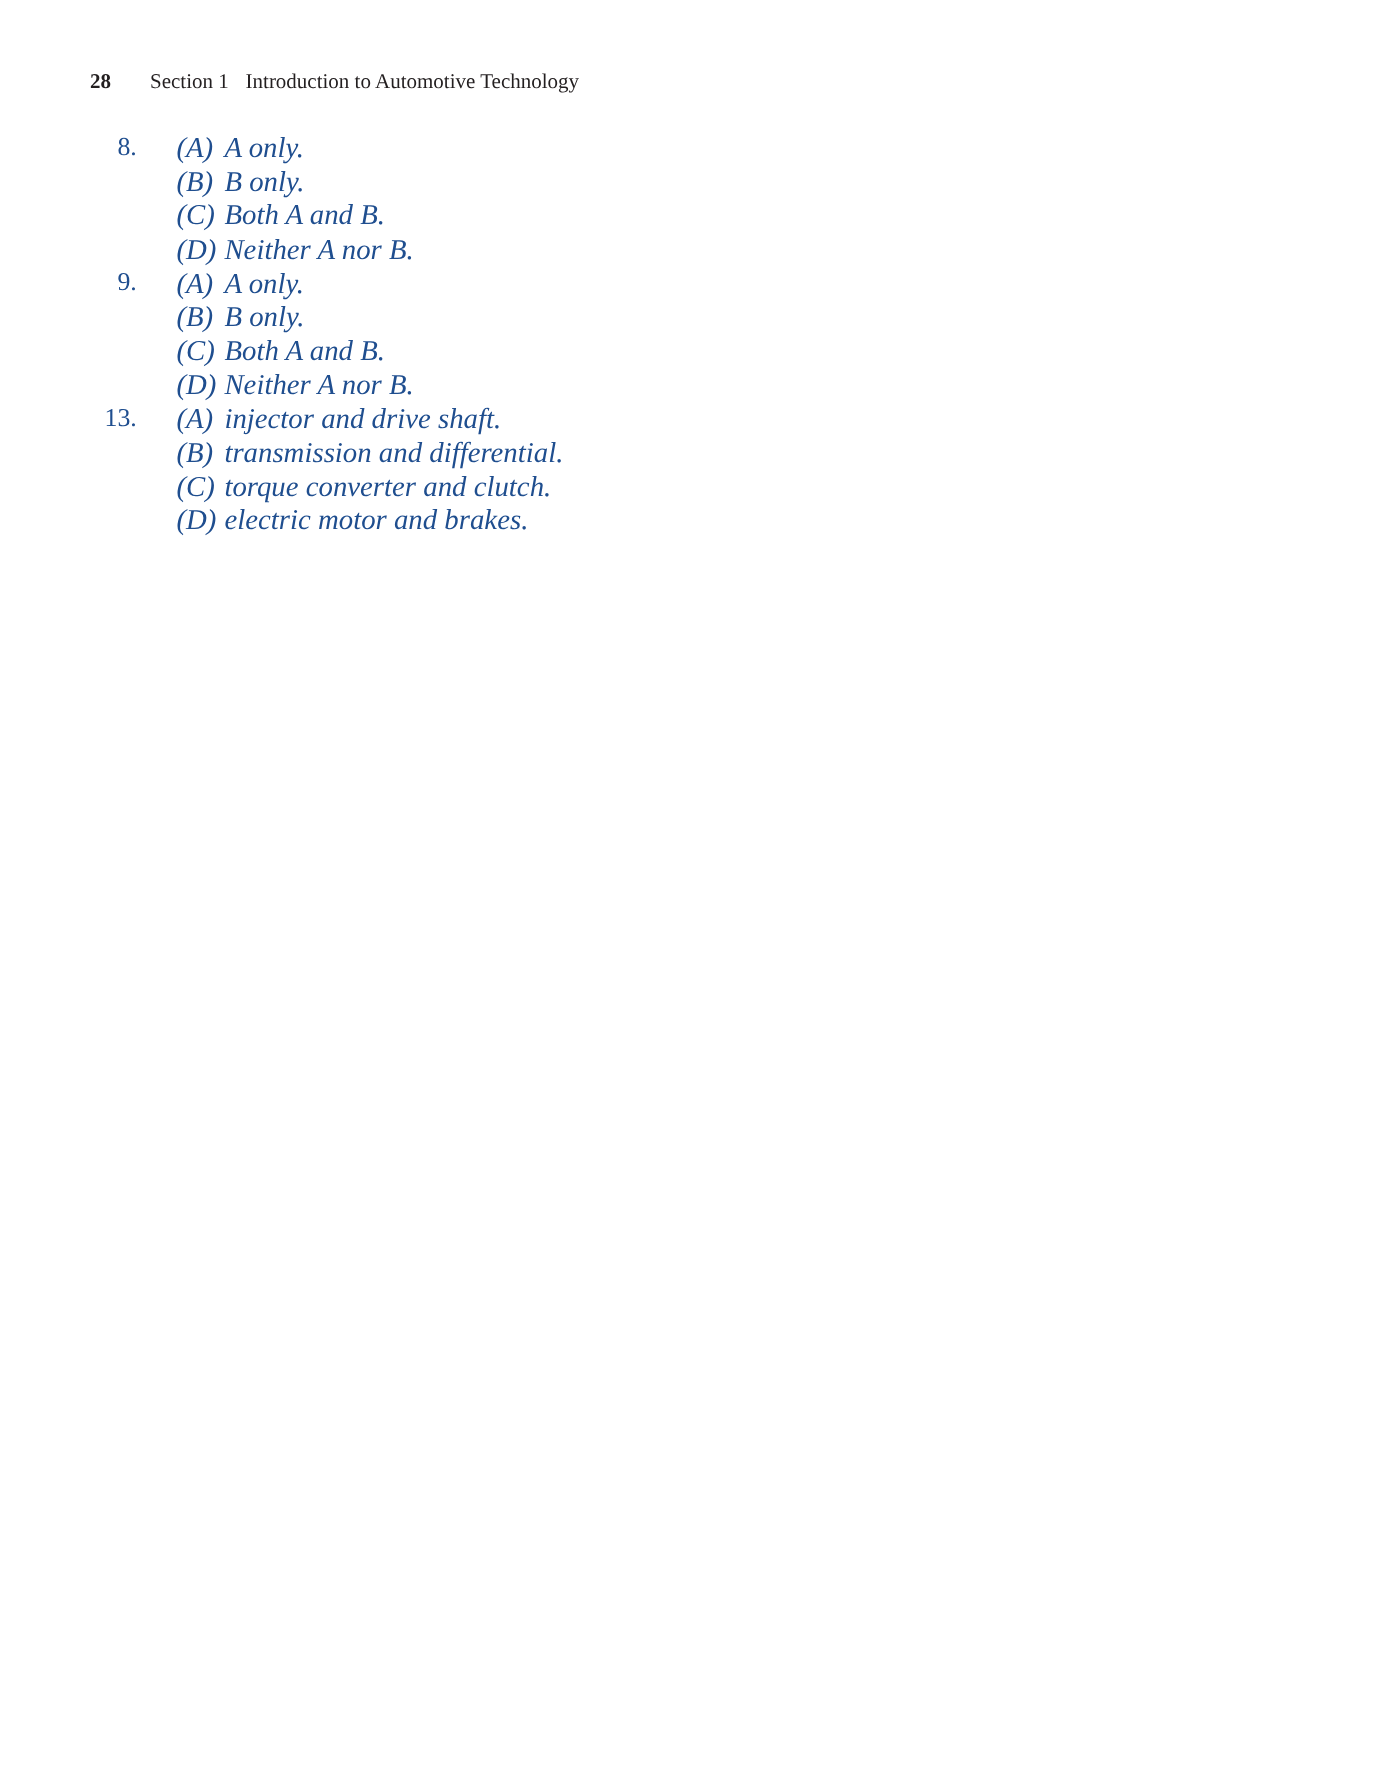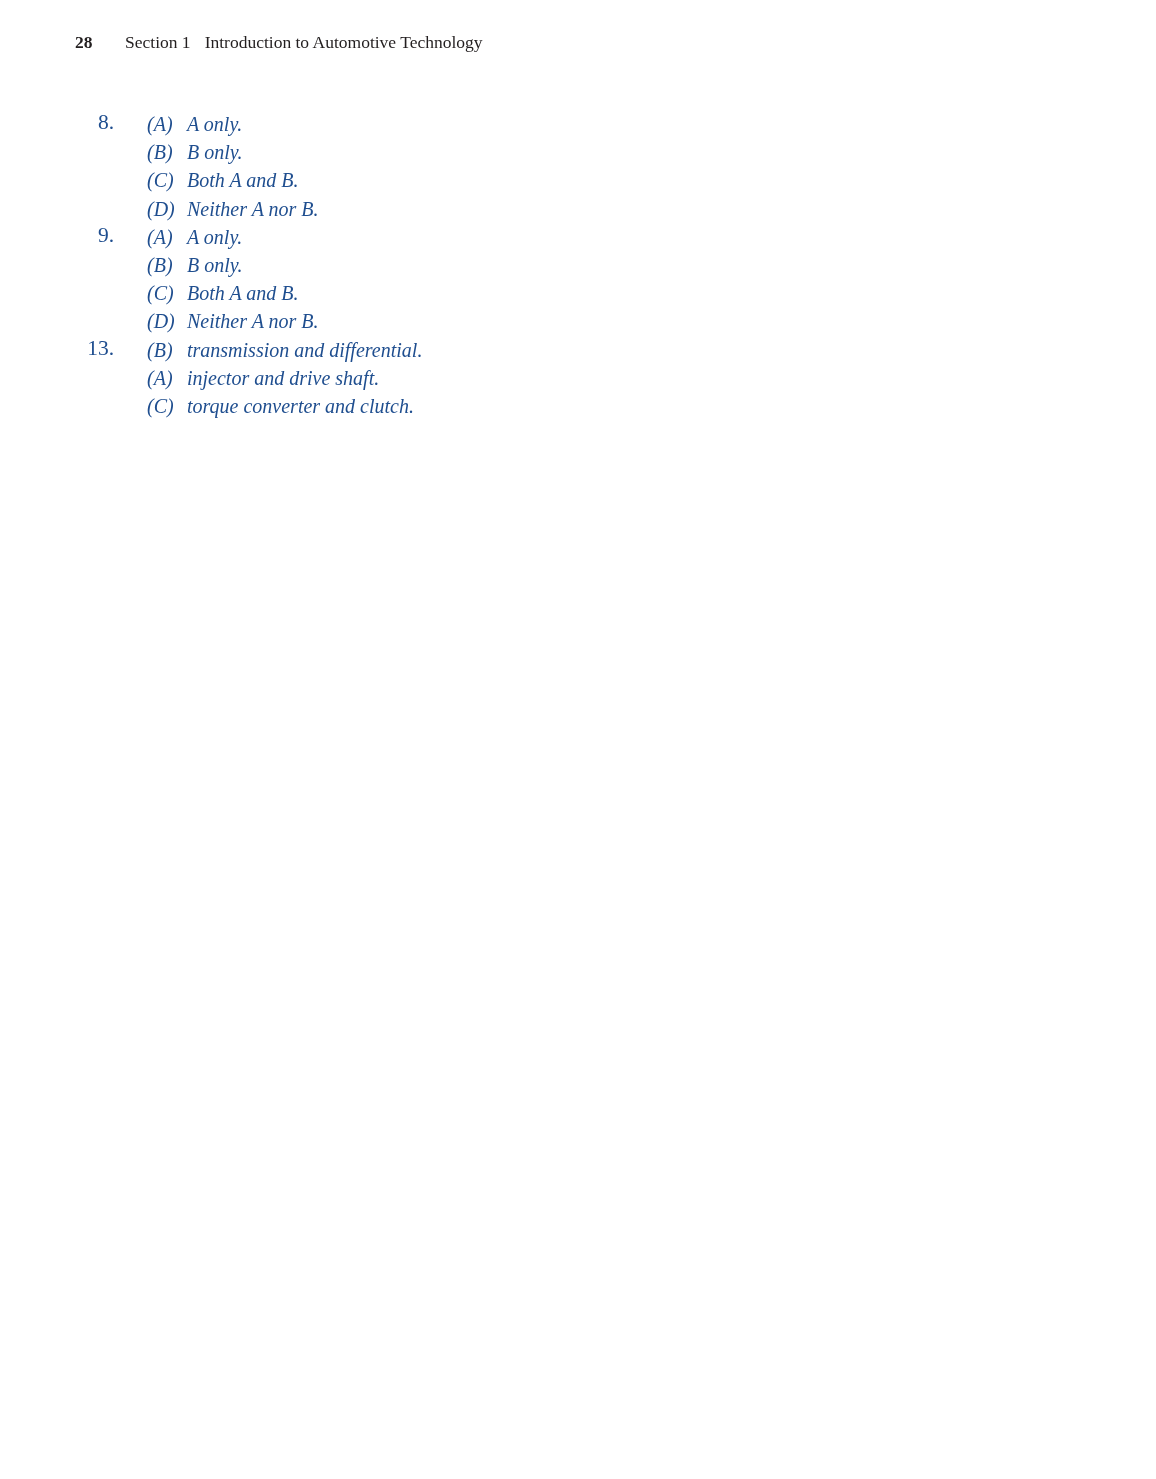--- a/index.html
+++ b/index.html
@@ -1,25 +1,25 @@
 <!DOCTYPE html>
 <html><head>
   <meta charset="utf-8">
   <style>
     html, body { margin: 0; padding: 0; background: #ffffff; }
     body { width: 1156px; height: 1479px; position: relative; overflow: hidden; font-family: "DejaVu Serif", "Liberation Serif", serif; }
-    .header { position: absolute; top: 32px; left: 75px; font-family: "Liberation Serif", serif; font-size: 17.5px; color: #231f20; white-space: nowrap; }
+    .header { position: absolute; top: 57px; left: 75px; font-family: "Liberation Serif", serif; font-size: 17.5px; color: #231f20; white-space: nowrap; }
     .header .page-num { font-weight: bold; display: inline-block; width: 50px; }
     .header .section { display: inline-block; margin-right: 14px; }
     .questions { position: absolute; top: 110px; left: 80px; width: 470px; color: #1f4e8f; font-family: "Liberation Serif", serif; }
     .q { position: relative; padding-left: 44px; font-size: 21.5px; line-height: 24.5px; }
     .q-num { position: absolute; left: 0; width: 34px; text-align: right; }
     .q-text { display: block; margin-bottom: 3px; }
     .choices { list-style: none; margin: 0; padding: 0 0 0 23px; }
-    .choice { font-style: italic; font-size: 20px; line-height: 28.2px; white-space: nowrap; }
+    .choice { font-style: italic; font-size: 24px; line-height: 28.2px; white-space: nowrap; }
     .choice-letter { display: inline-block; width: 40px; }
   </style>
 </head>
 <body>
 
 <div class="header">
   <span class="page-num">28</span><span class="section">Section 1</span><span>Introduction to Automotive Technology</span>
 </div>
 
 <div class="questions">
@@ -40,19 +40,20 @@
       <li class="choice"><span class="choice-letter">(A)</span><span>A only.</span></li>
       <li class="choice"><span class="choice-letter">(B)</span><span>B only.</span></li>
       <li class="choice"><span class="choice-letter">(C)</span><span>Both A and B.</span></li>
       <li class="choice"><span class="choice-letter">(D)</span><span>Neither A nor B.</span></li>
     </ul>
   </div>
 
   <div class="q">
     <span class="q-num">13.</span>
     <ul class="choices">
+      <li class="choice"><span class="choice-letter">(A)</span><span>injector and drive shaft.</span></li>
       <li class="choice"><span class="choice-letter">(B)</span><span>transmission and differential.</span></li>
-      <li class="choice"><span class="choice-letter">(A)</span><span>injector and drive shaft.</span></li>
       <li class="choice"><span class="choice-letter">(C)</span><span>torque converter and clutch.</span></li>
+      <li class="choice"><span class="choice-letter">(D)</span><span>electric motor and brakes.</span></li>
     </ul>
   </div>
 
 </div>
 
 </body></html>

